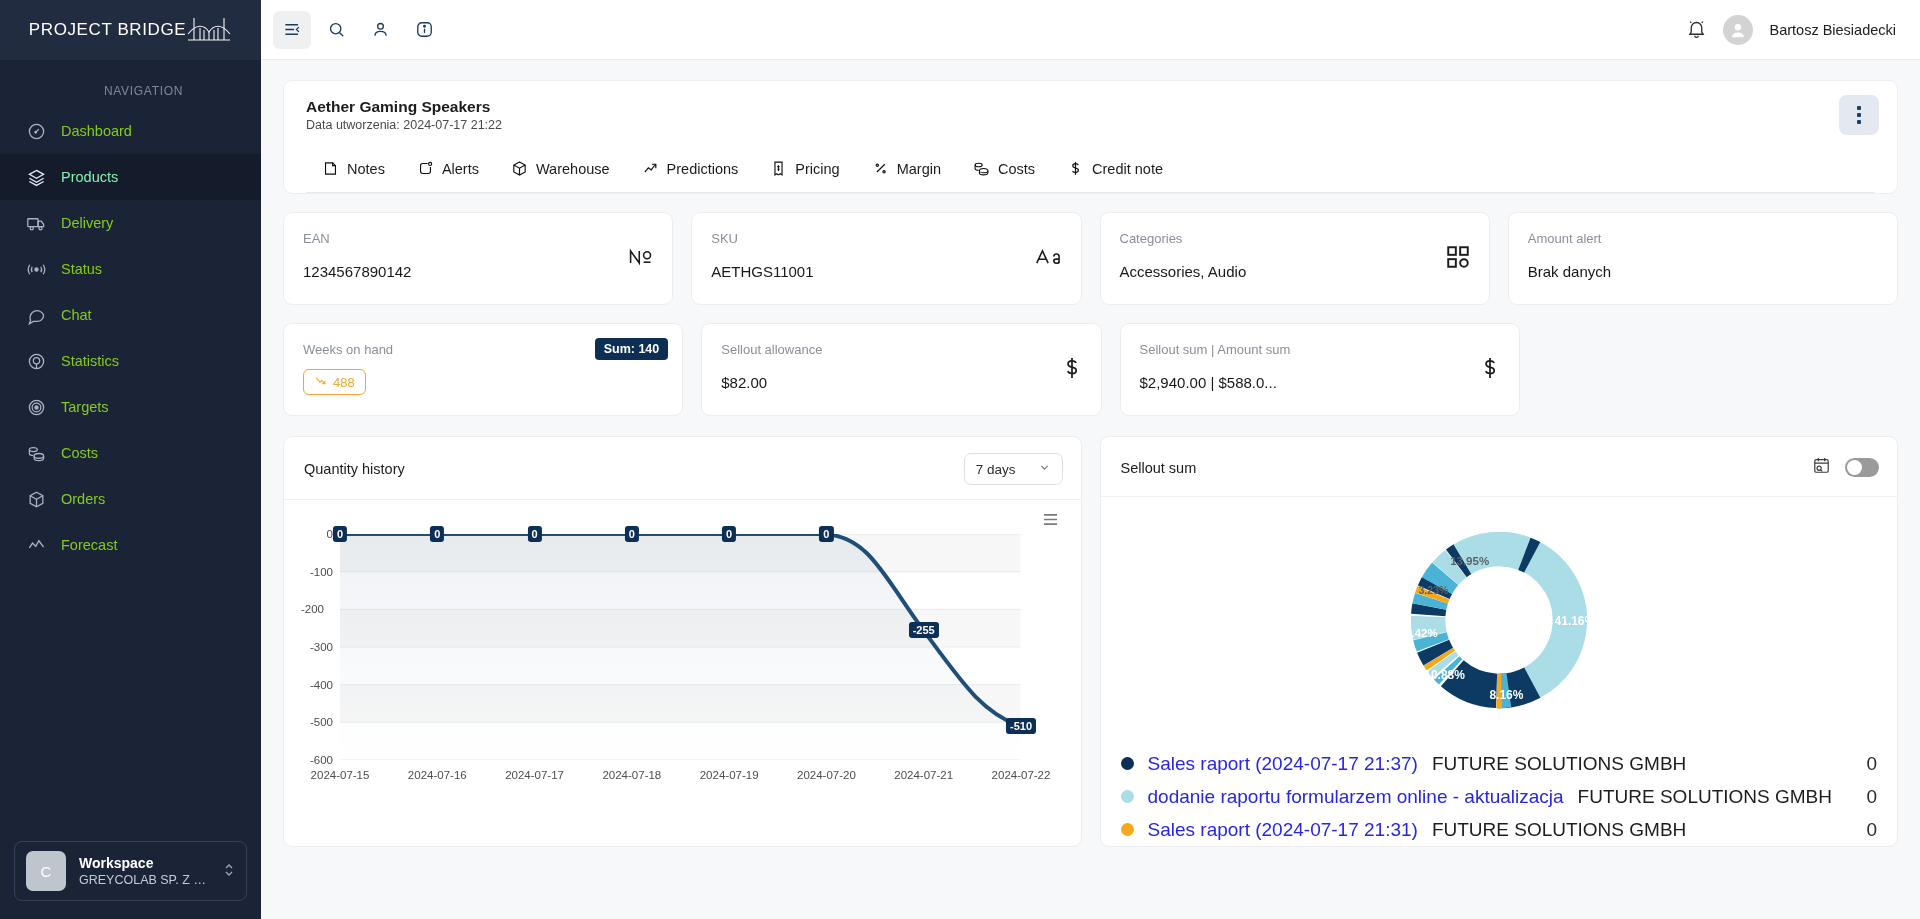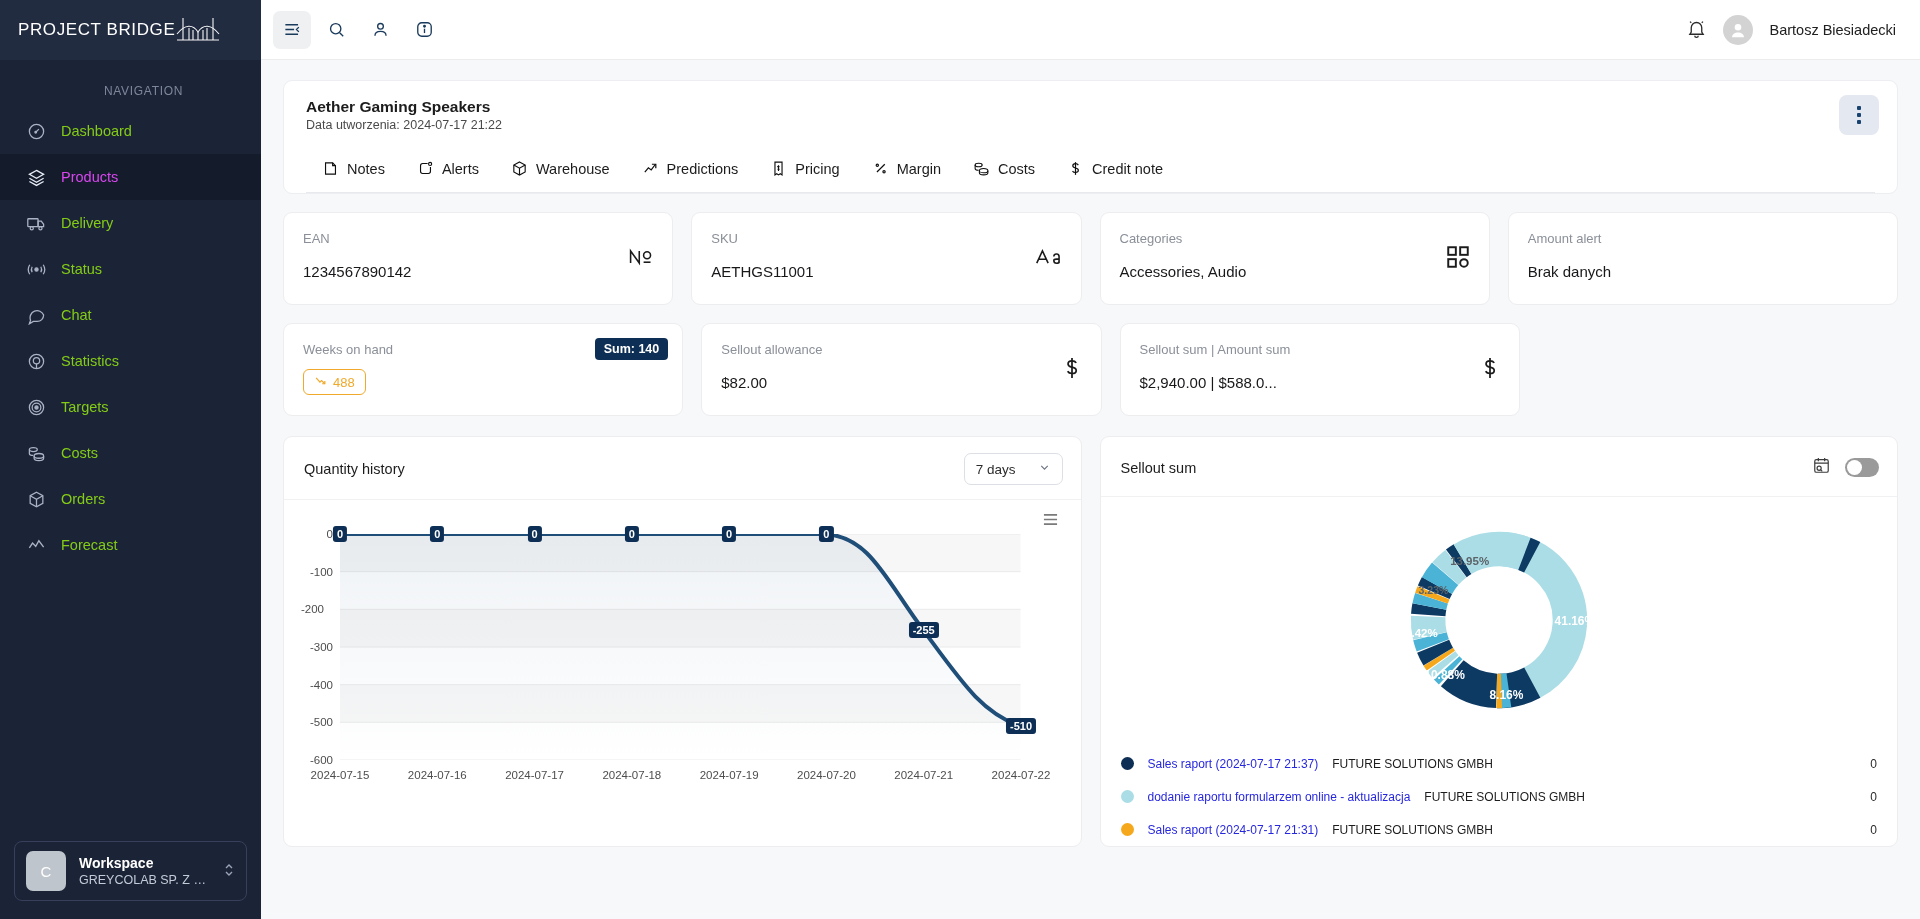--- a/index.html
+++ b/index.html
@@ -11,38 +11,38 @@
   .app { display: flex; width: 1920px; height: 919px; }
 
   
   .sidebar {
     width: 261px; min-width: 261px; height: 919px;
     background: #1b2436; display: flex; flex-direction: column;
     position: relative;
   }
   .brand {
     height: 60px; background: #222c41; display: flex; align-items: center;
-    padding: 0 18px;
+    justify-content: center; padding: 0 18px;
   }
   .brand-text {
     color: #ffffff; font-size: 17px; letter-spacing: .6px; font-weight: 400;
     white-space: nowrap;
   }
   .brand-logo { width: 46px; height: 32px; opacity: .95; }
   .nav-label {
     color: #7d879c; font-size: 12px; letter-spacing: .7px;
     padding: 24px 0 10px 26px; font-weight: 400; text-align: center;
   }
   .nav-list { flex: 1; overflow: hidden; }
   .nav-item {
     display: flex; align-items: center; gap: 15px;
     height: 46px; padding: 0 0 0 26px; color: #84cc16; font-size: 14.5px;
     cursor: pointer; position: relative;
   }
-  .nav-item.active { background: #141c2c; color: #d946ef; }
+  .nav-item.active { background: #141c2c; color: #86efac; }
   .nav-item .ic { width: 20px; height: 20px; display:inline-flex; align-items:center; justify-content:center; color:#aab4c6; flex: 0 0 20px;}
   .nav-item.active .ic { color: #e6ebf5; }
   .nav-item .lbl { line-height: 1; }
 
   .workspace-wrap { padding: 10px 14px 18px 14px; }
   .workspace {
     display: flex; align-items: center; gap: 13px;
     border: 1px solid #36405a; border-radius: 8px;
     padding: 9px 11px; background: #1b2436; cursor: pointer;
   }
@@ -153,21 +153,21 @@
     position: absolute; background: #0d2f55; color: #fff; font-size: 11px;
     border-radius: 3px; padding: 2px 4px; transform: translate(-50%,-50%);
     font-weight: bold; line-height: 1.1; white-space: nowrap;
   }
   .ytick { position: absolute; right: 100%; transform: translate(-6px,-50%); font-size: 11.5px; color: #4d4d4d; white-space: nowrap; }
   .xtick { position: absolute; top: 100%; transform: translate(-50%, 6px); font-size: 11.5px; color: #4d4d4d; white-space: nowrap; }
 
   
   .legend { padding: 4px 20px 0 20px; }
   .legend-row {
-    display: flex; align-items: center; gap: 14px; height: 33px; font-size: 12px;
+    display: flex; align-items: center; gap: 14px; height: 33px; font-size: 19px;
   }
   .lg-dot { width: 13px; height: 13px; border-radius: 50%; flex: 0 0 13px; }
   .lg-name { color: #2727e0; white-space: nowrap; }
   .lg-company { color: #1d1d1d; white-space: nowrap; }
   .lg-val { margin-left: auto; color: #2b2b2b; }
 </style>
 </head>
 <body>
 
 <div class="app">

